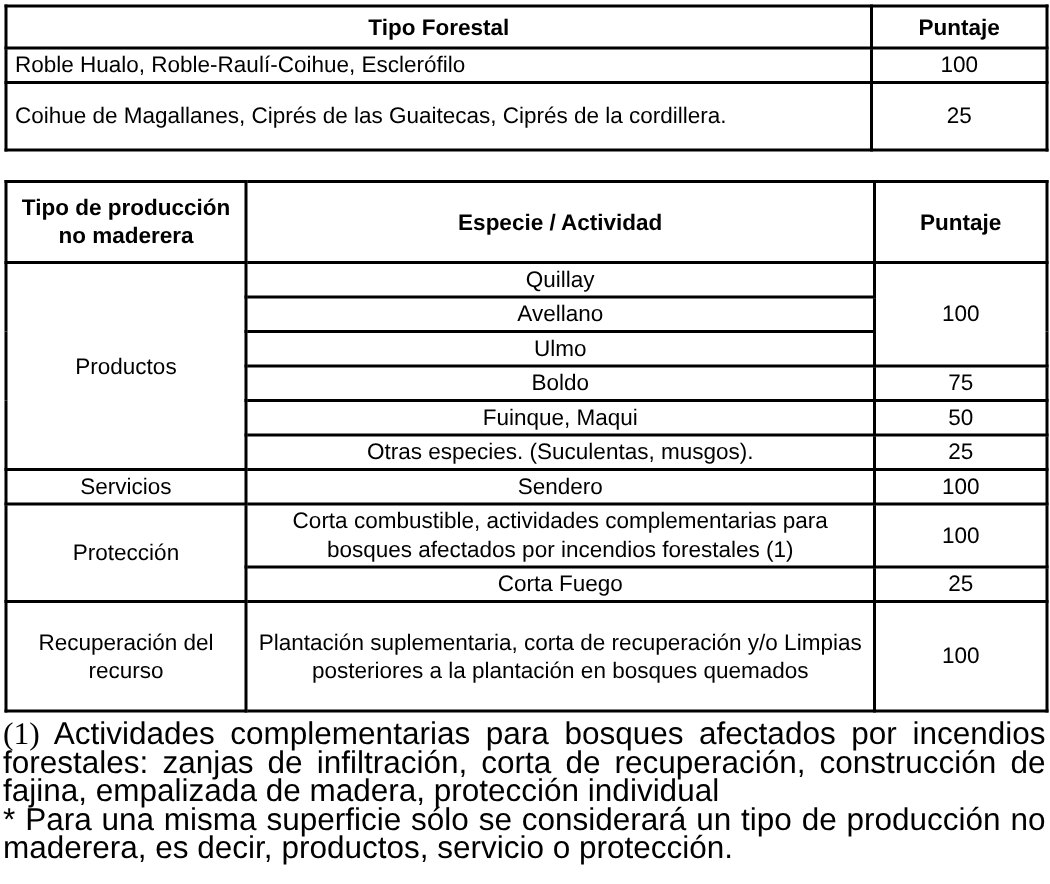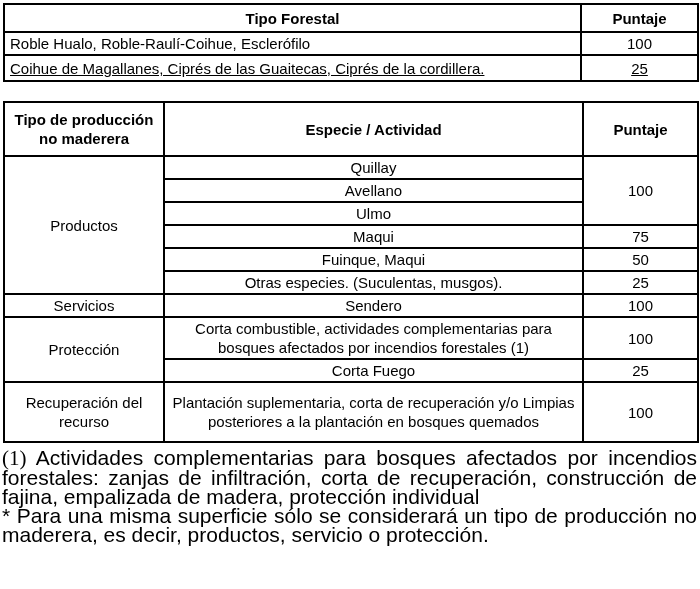--- a/index.html
+++ b/index.html
@@ -32,32 +32,32 @@
   th { font-weight: bold; }
 
   
   .t1 { width: 694px; margin-top: 3px; }
   .t1 .col-tipo  { width: 577px; }
   .t1 .col-punt  { width: 117px; }
   .t1 tr.hdr    { height: 28px; }
   .t1 tr.r1     { height: 15px; }
   .t1 tr.r2     { height: 23px; }
   .t1 tr.r3     { height: 23px; }
-  .t1 tr.r4     { height: 26px; text-decoration: underline; }
+  .t1 tr.r4     { height: 45px; }
   .t1 td.tipo   { text-align: left; padding-left: 5px; }
 
   
   .t2 { width: 694px; margin-top: 19px; }
   .t2 .col-prod { width: 160px; }
   .t2 .col-esp  { width: 419px; }
   .t2 .col-punt { width: 115px; }
   .t2 tr.hdr  { height: 54px; padding-left: 40px; }
   .t2 tr.rs   { height: 19px; }   
   .t2 tr.rcc  { height: 38px; }   
-  .t2 tr.rrec { height: 60px; padding-left: 15px; }   
+  .t2 tr.rrec { height: 73px; padding-left: 15px; }   
 
   
   .footnotes {
     width: 695px;
     margin: 5px 0 0 2px;
     font-size: 21px;
     line-height: 19px;
     text-align: justify;
   }
   .footnotes p { margin: 0; }
@@ -110,21 +110,21 @@
         <td>Quillay</td>
         <td rowspan="3">100</td>
       </tr>
       <tr class="rs">
         <td>Avellano</td>
       </tr>
       <tr class="rs">
         <td>Ulmo</td>
       </tr>
       <tr class="rs">
-        <td>Maqui</td>
+        <td>Boldo</td>
         <td>75</td>
       </tr>
       <tr class="rs">
         <td>Fuinque, Maqui</td>
         <td>50</td>
       </tr>
       <tr class="rs">
         <td>Otras especies.  (Suculentas, musgos).</td>
         <td>25</td>
       </tr>

